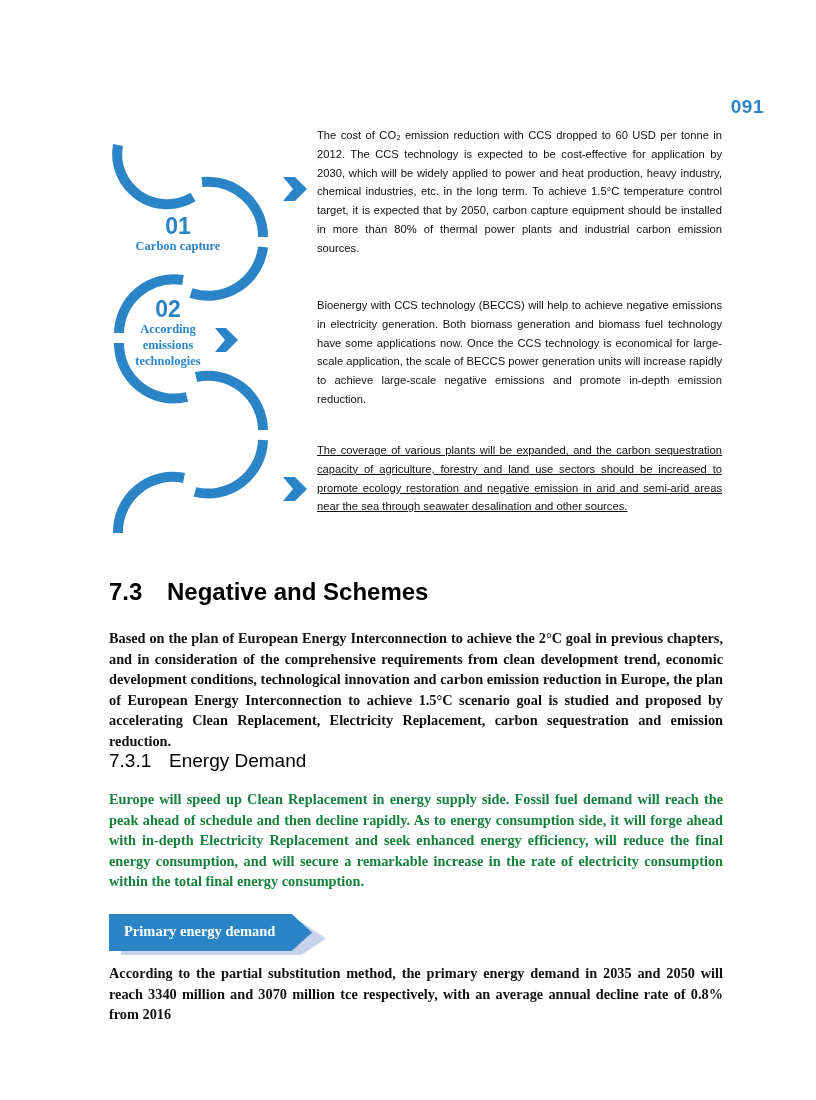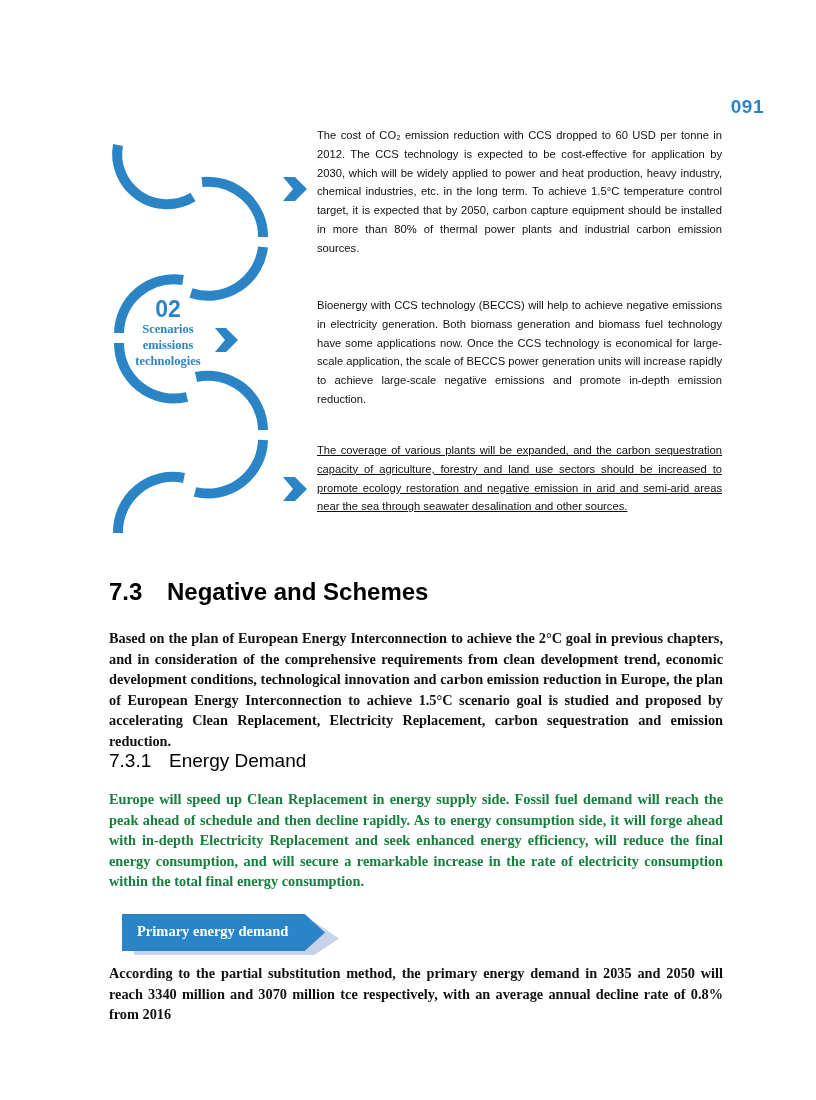--- a/index.html
+++ b/index.html
@@ -32,21 +32,21 @@
   .h3 {
     position: absolute; left: 109px; top: 750px;
     font-family: "Liberation Sans", sans-serif; font-size: 19px; color: #000000;
   }
   .h3 .num { display: inline-block; width: 60px; }
   .lead-text {
     position: absolute; left: 109px; top: 789px; width: 614px;
     font-family: "Liberation Serif", serif; font-weight: bold; font-size: 14.3px; line-height: 20.5px;
     color: #15803d; text-align: justify;
   }
-  .banner { position: absolute; left: 109px; top: 914px; width: 220px; height: 42px; margin-left: 13px; }
+  .banner { position: absolute; left: 109px; top: 914px; width: 220px; height: 42px; }
   .banner-shadow {
     position: absolute; left: 12px; top: 8px; width: 205px; height: 33px;
     background: #c7d3ea;
     clip-path: polygon(0 0, 88% 0, 100% 50%, 88% 100%, 0 100%);
   }
   .banner-main {
     position: absolute; left: 0; top: 0; width: 203px; height: 37px;
     background: #2b84c6;
     clip-path: polygon(0 0, 90% 0, 100% 50%, 90% 100%, 0 100%);
   }
@@ -76,23 +76,27 @@
       <path d="M158 305 A 55 55 0 0 1 90 357"></path>
 
       <path d="M79 343 A 55 55 0 0 0 13 398"></path>
     </g>
 
     <path d="M178 42 L190 42 L202 54 L190 66 L178 66 L188 54 Z" fill="#2b84c6"></path>
     <path d="M110 193 L121 193 L133 205 L121 217 L110 217 L120 205 Z" fill="#2b84c6"></path>
     <path d="M178 342 L190 342 L202 354 L190 366 L178 366 L188 354 Z" fill="#2b84c6"></path>
   </svg>
 
+  <div class="step-label" style="left:18px; top:79px; width:110px;">
+    <div class="step-num">01</div>
+    <div class="step-title">Carbon capture</div>
+  </div>
   <div class="step-label" style="left:8px; top:162px; width:110px;">
     <div class="step-num">02</div>
-    <div class="step-title">Scenarios</div>
+    <div class="step-title">According</div>
     <div class="step-title">emissions</div>
     <div class="step-title">technologies</div>
   </div>
 </div>
 
 <div class="para-side" style="top:126px;">The cost of CO₂ emission reduction with CCS dropped to 60 USD per tonne in 2012. The CCS technology is expected to be cost-effective for application by 2030, which will be widely applied to power and heat production, heavy industry, chemical industries, etc. in the long term. To achieve 1.5°C temperature control target, it is expected that by 2050, carbon capture equipment should be installed in more than 80% of thermal power plants and industrial carbon emission sources.</div>
 <div class="para-side" style="top:296px;">Bioenergy with CCS technology (BECCS) will help to achieve negative emissions in electricity generation. Both biomass generation and biomass fuel technology have some applications now. Once the CCS technology is economical for large-scale application, the scale of BECCS power generation units will increase rapidly to achieve large-scale negative emissions and promote in-depth emission reduction.</div>
 <div class="para-side" style="top:441px;text-decoration:underline;">The coverage of various plants will be expanded, and the carbon sequestration capacity of agriculture, forestry and land use sectors should be increased to promote ecology restoration and negative emission in arid and semi-arid areas near the sea through seawater desalination and other sources.</div>
 
 <div class="h2">

